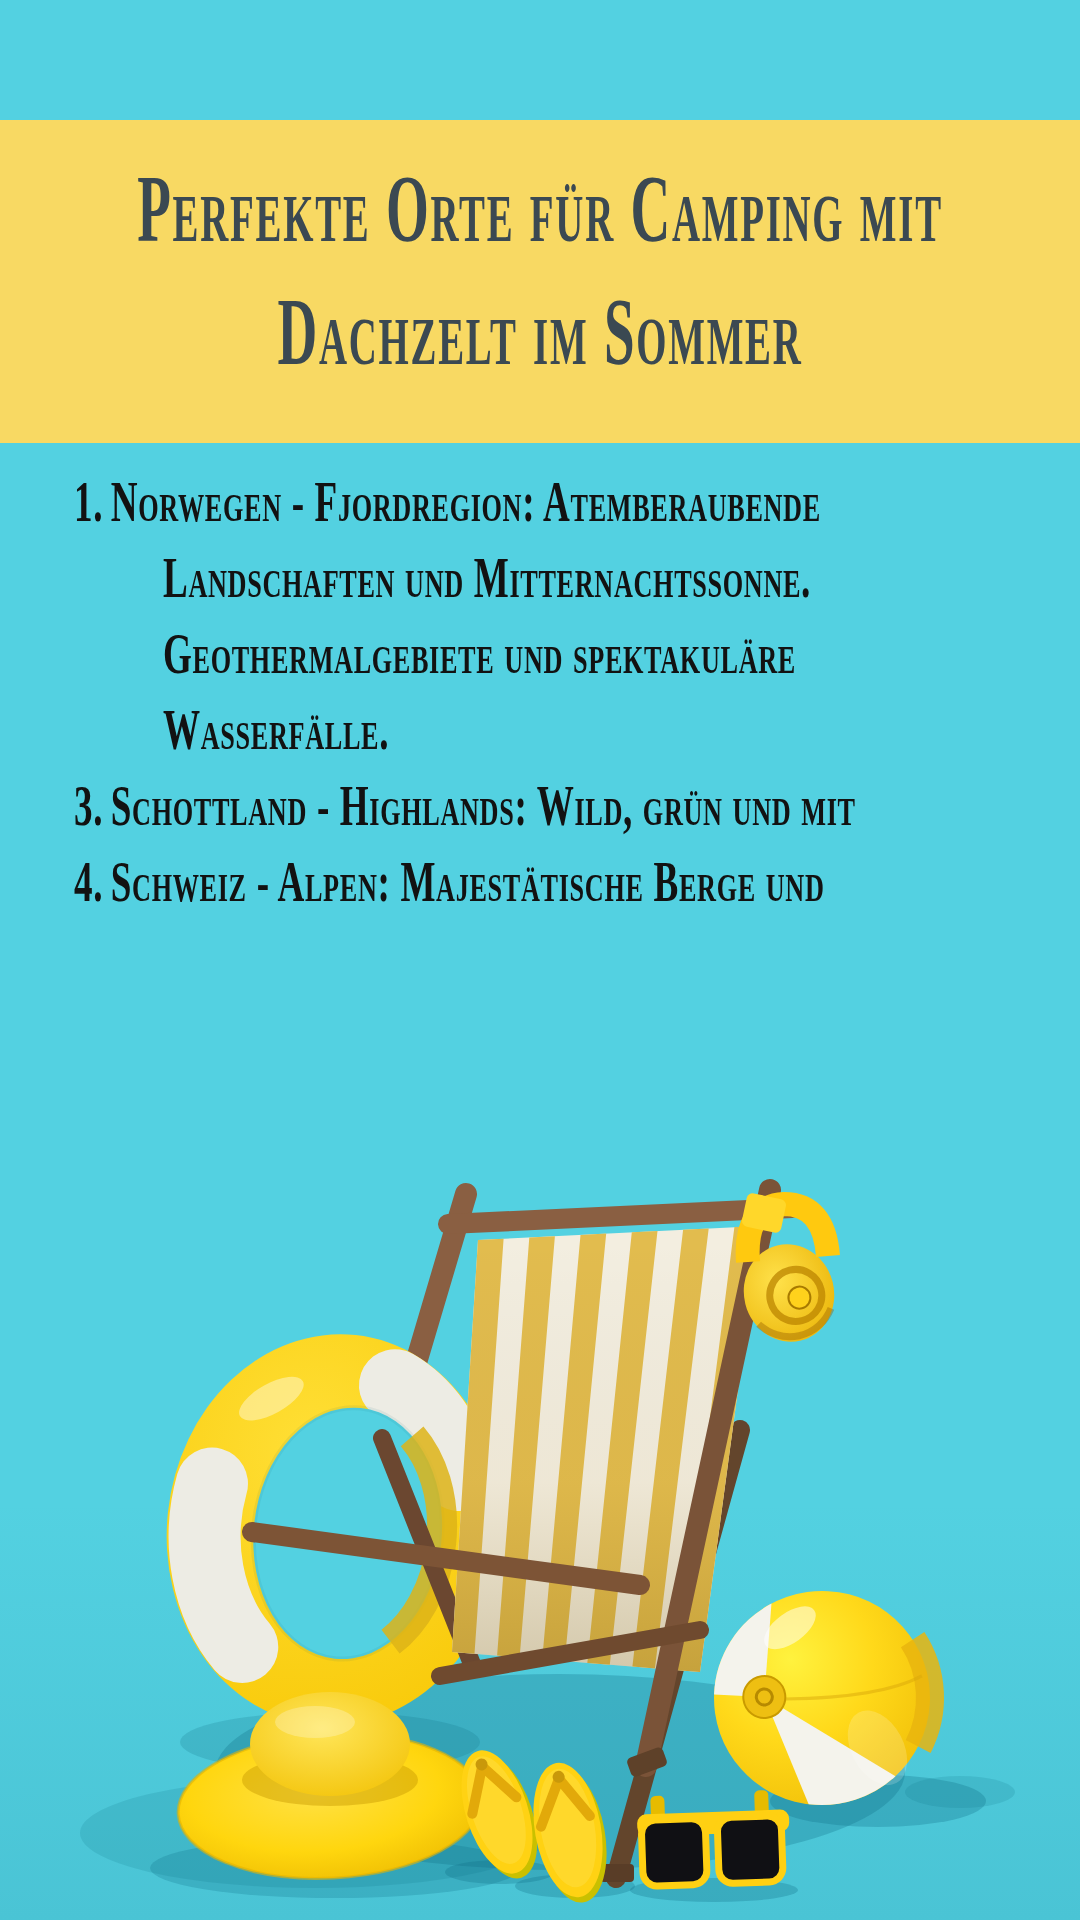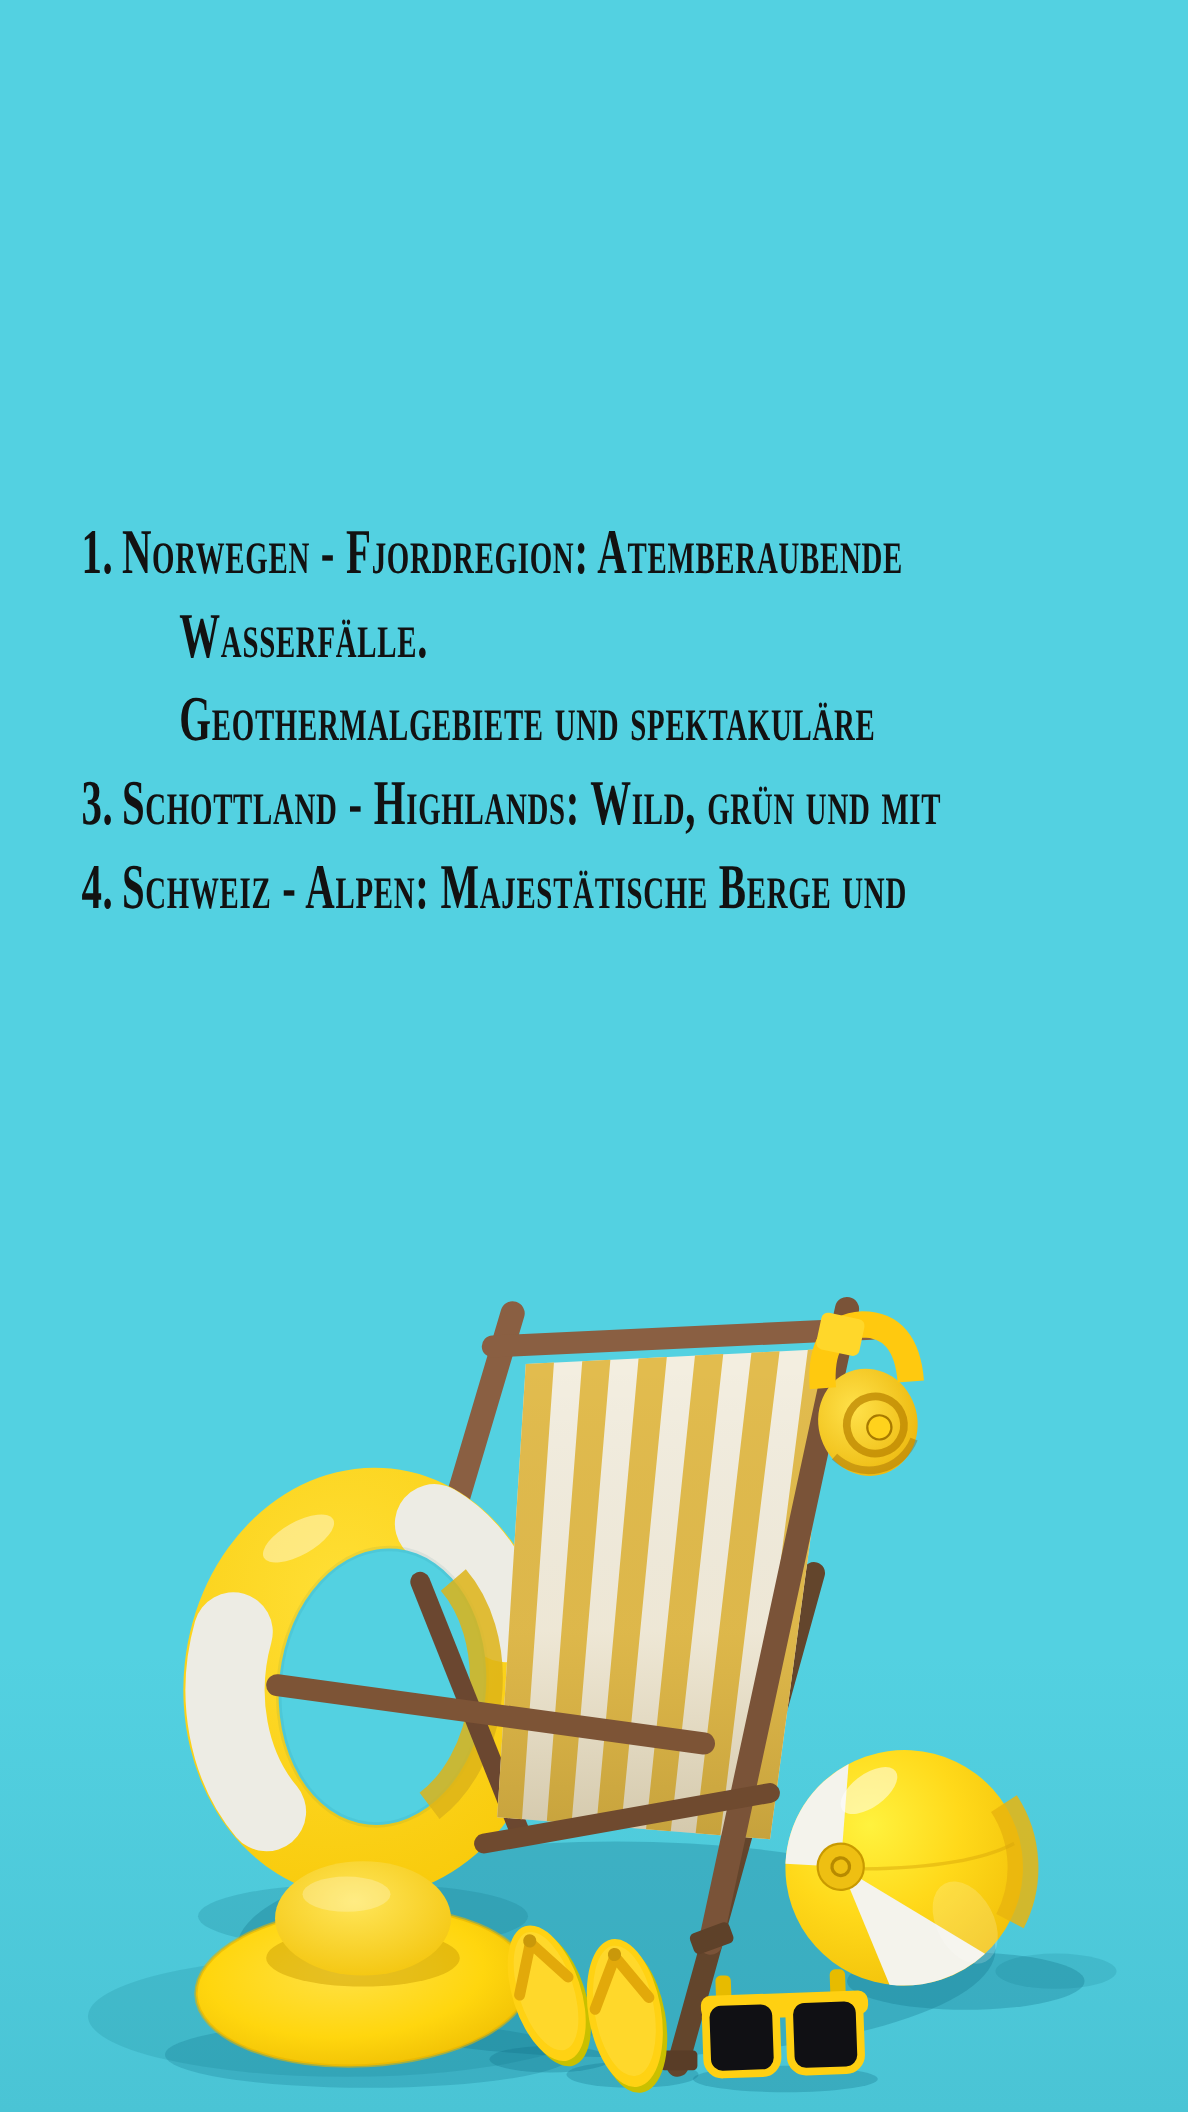--- a/index.html
+++ b/index.html
@@ -37,25 +37,30 @@
   .list-line .num{margin-right:12px;}
   
   .illustration{position:absolute;left:0;top:1110px;width:1080px;height:810px;margin:0;}
   .illustration svg{display:block;width:1080px;height:810px;}
 </style>
 </head>
 <body>
 
 <div class="poster">
 
+  <header class="banner">
+    <div class="title-line l1">Perfekte Orte für Camping mit</div>
+    <div class="title-line l2">Dachzelt im Sommer</div>
+  </header>
 
   <main class="list" id="camping-list">
       <div class="list-line first"><span class="inner"><span class="num">1.</span><span>Norwegen - Fjordregion: Atemberaubende</span></span></div>
+      <div class="list-line cont"><span class="inner"><span>Landschaften und Mitternachtssonne.</span></span></div>
+      <div class="list-line cont"><span class="inner"><span>Geothermalgebiete und spektakuläre</span></span></div>
       <div class="list-line cont"><span class="inner"><span>Wasserfälle.</span></span></div>
-      <div class="list-line cont"><span class="inner"><span>Geothermalgebiete und spektakuläre</span></span></div>
       <div class="list-line first"><span class="inner"><span class="num">3.</span><span>Schottland - Highlands: Wild, grün und mit</span></span></div>
       <div class="list-line first"><span class="inner"><span class="num">4.</span><span>Schweiz - Alpen: Majestätische Berge und</span></span></div>
     </main>
 
   <figure class="illustration">
     <svg viewBox="0 1110 1080 810" xmlns="http://www.w3.org/2000/svg">
       <defs>
         <linearGradient id="gShade" x1="0" y1="1500" x2="0" y2="1920" gradientUnits="userSpaceOnUse">
           <stop offset="0" stop-color="#0e6d84" stop-opacity="0"></stop>
           <stop offset="1" stop-color="#0e6d84" stop-opacity="0.13"></stop>

